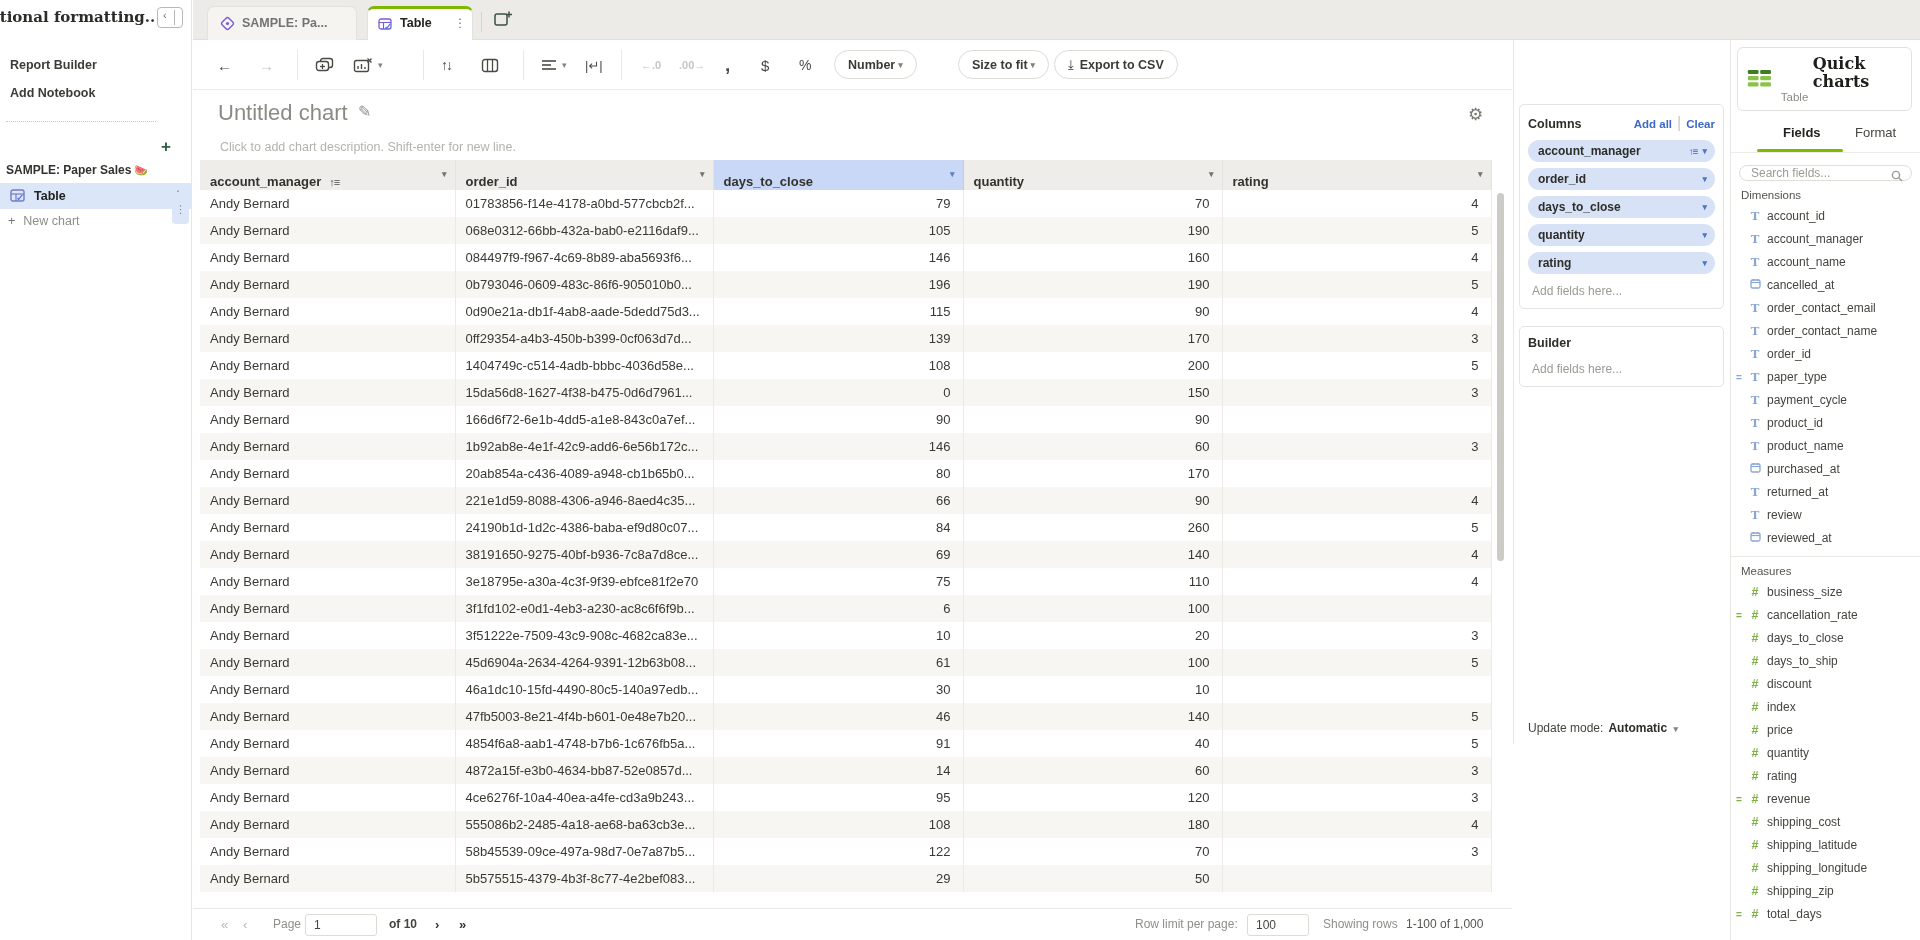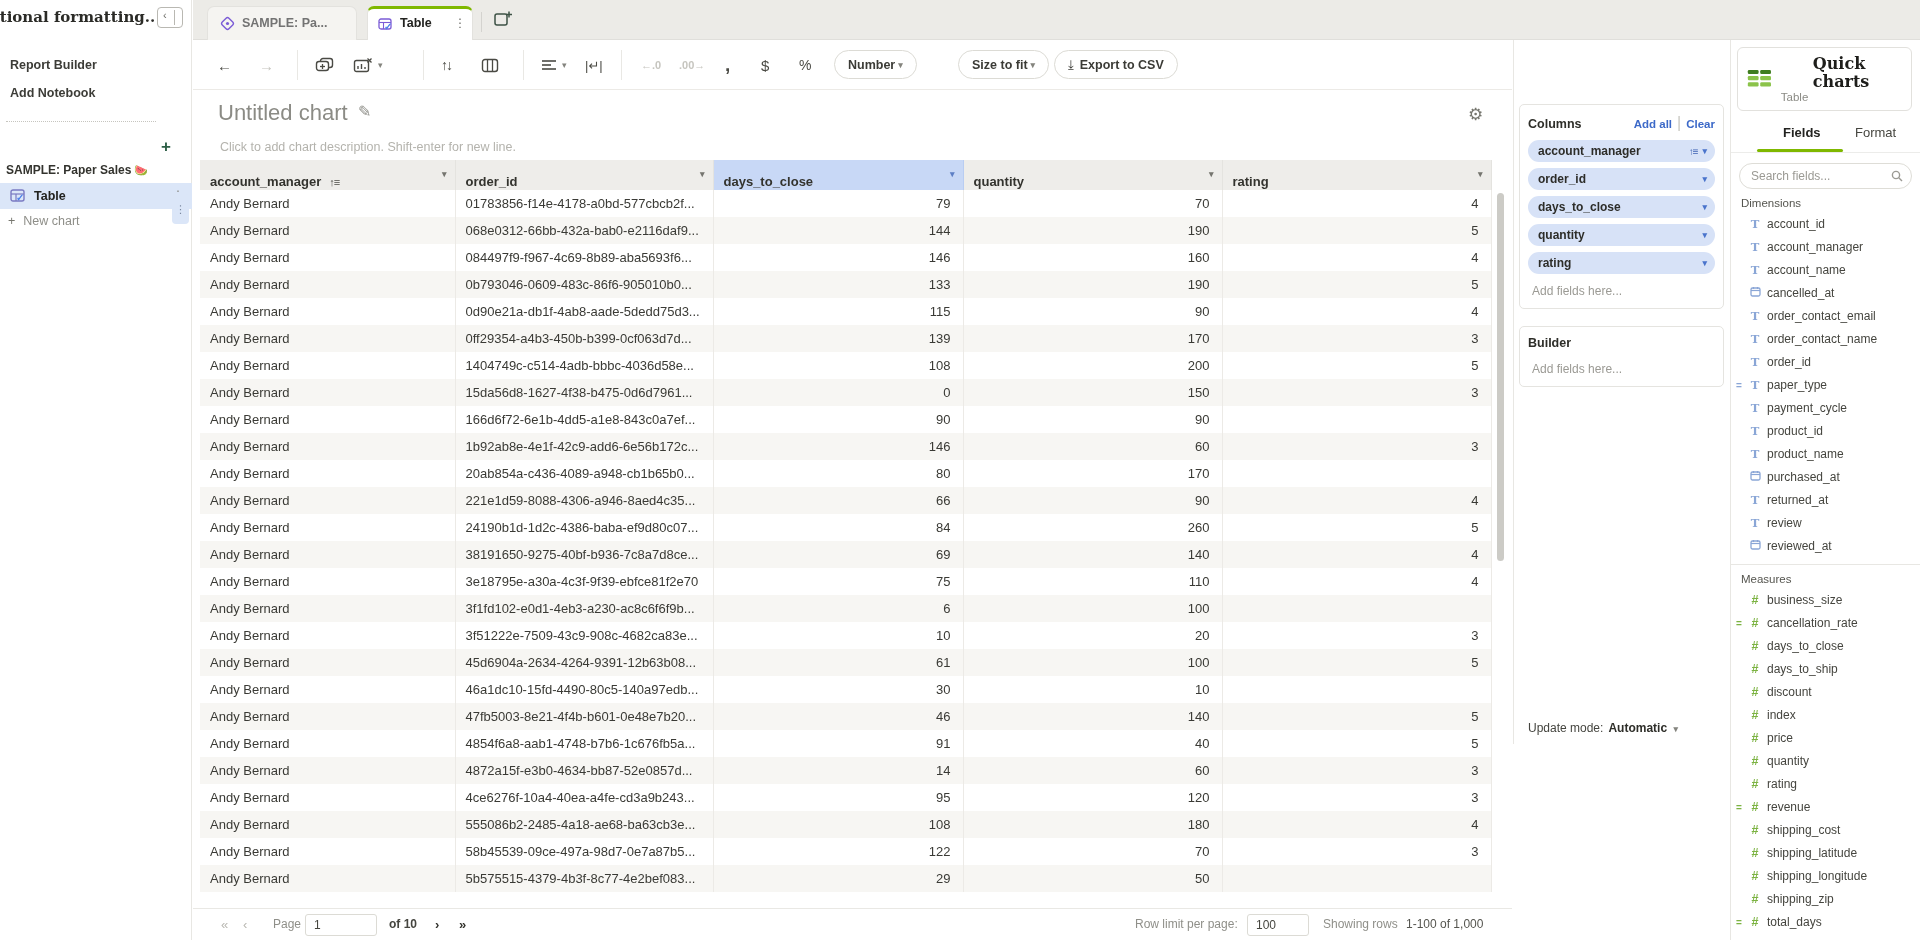--- a/index.html
+++ b/index.html
@@ -119,21 +119,21 @@
   .qc-header { margin:7px 8px 0 6px; border:1px solid #e2e1dd; border-radius:6px; padding:7px 9px;
                display:flex; align-items:center; gap:9px; }
   .qc-title { font-family:"DejaVu Serif",serif; font-weight:bold; font-size:16px; color:#1e1e1b; line-height:1.1;margin-left:32px; }
   .qc-sub { font-size:11.5px; color:#8b8b85; margin-top:1px; }
   .qc-tabs { position:relative; height:38px; border-bottom:1px solid #ececea; margin-top:4px; }
   .qc-tab { position:absolute; top:10px; font-size:13px; cursor:pointer; }
   .qc-tab-fields { left:52px; font-weight:bold; color:#232320; }
   .qc-tab-format { left:124px; color:#45453f; }
   .qc-underline { position:absolute; left:26px; bottom:0; width:86px; height:3px; background:#7fb800; border-radius:2px; }
   .qc-search { margin:10px 8px 8px 8px; position:relative; }
-  .qc-search input { width:100%; height:26px; border:1px solid #deddd7; border-radius:13px; padding:0 26px 0 11px;
+  .qc-search input { width:100%; height:16px; border:1px solid #deddd7; border-radius:13px; padding:0 26px 0 11px;
                      font-size:12px; color:#6b6b65; font-family:"Liberation Sans",sans-serif; }
   .qc-search input::placeholder { color:#9b9a94; }
   .qc-search svg { position:absolute; right:9px; top:7px; }
   .qc-sec-label { font-size:11.5px; color:#55554f; margin:8px 0 4px 10px; }
   .field-item { position:relative; height:23px; line-height:23px; padding-left:36px; font-size:12px;
                 color:#45453f; cursor:grab; white-space:nowrap; }
   .fi-icon { position:absolute; left:17px; top:0; width:14px; text-align:center; }
   .fi-T { font-family:"DejaVu Serif",serif; font-weight:bold; font-size:11.5px; color:#8aa6d6; }
   .fi-hash { font-weight:bold; font-size:12.5px; color:#7cb342; }
   .fi-calc { position:absolute; left:5px; top:0; font-size:10px; font-weight:bold; }
@@ -292,35 +292,35 @@
         <tr>
           <td>Andy Bernard</td>
           <td>01783856-f14e-4178-a0bd-577cbcb2f...</td>
           <td class="num">79</td>
           <td class="num">70</td>
           <td class="num">4</td>
         </tr>
         <tr class="alt">
           <td>Andy Bernard</td>
           <td>068e0312-66bb-432a-bab0-e2116daf9...</td>
-          <td class="num">144</td>
+          <td class="num">105</td>
           <td class="num">190</td>
           <td class="num">5</td>
         </tr>
         <tr>
           <td>Andy Bernard</td>
           <td>084497f9-f967-4c69-8b89-aba5693f6...</td>
           <td class="num">146</td>
           <td class="num">160</td>
           <td class="num">4</td>
         </tr>
         <tr class="alt">
           <td>Andy Bernard</td>
           <td>0b793046-0609-483c-86f6-905010b0...</td>
-          <td class="num">133</td>
+          <td class="num">196</td>
           <td class="num">190</td>
           <td class="num">5</td>
         </tr>
         <tr>
           <td>Andy Bernard</td>
           <td>0d90e21a-db1f-4ab8-aade-5dedd75d3...</td>
           <td class="num">115</td>
           <td class="num">90</td>
           <td class="num">4</td>
         </tr>

